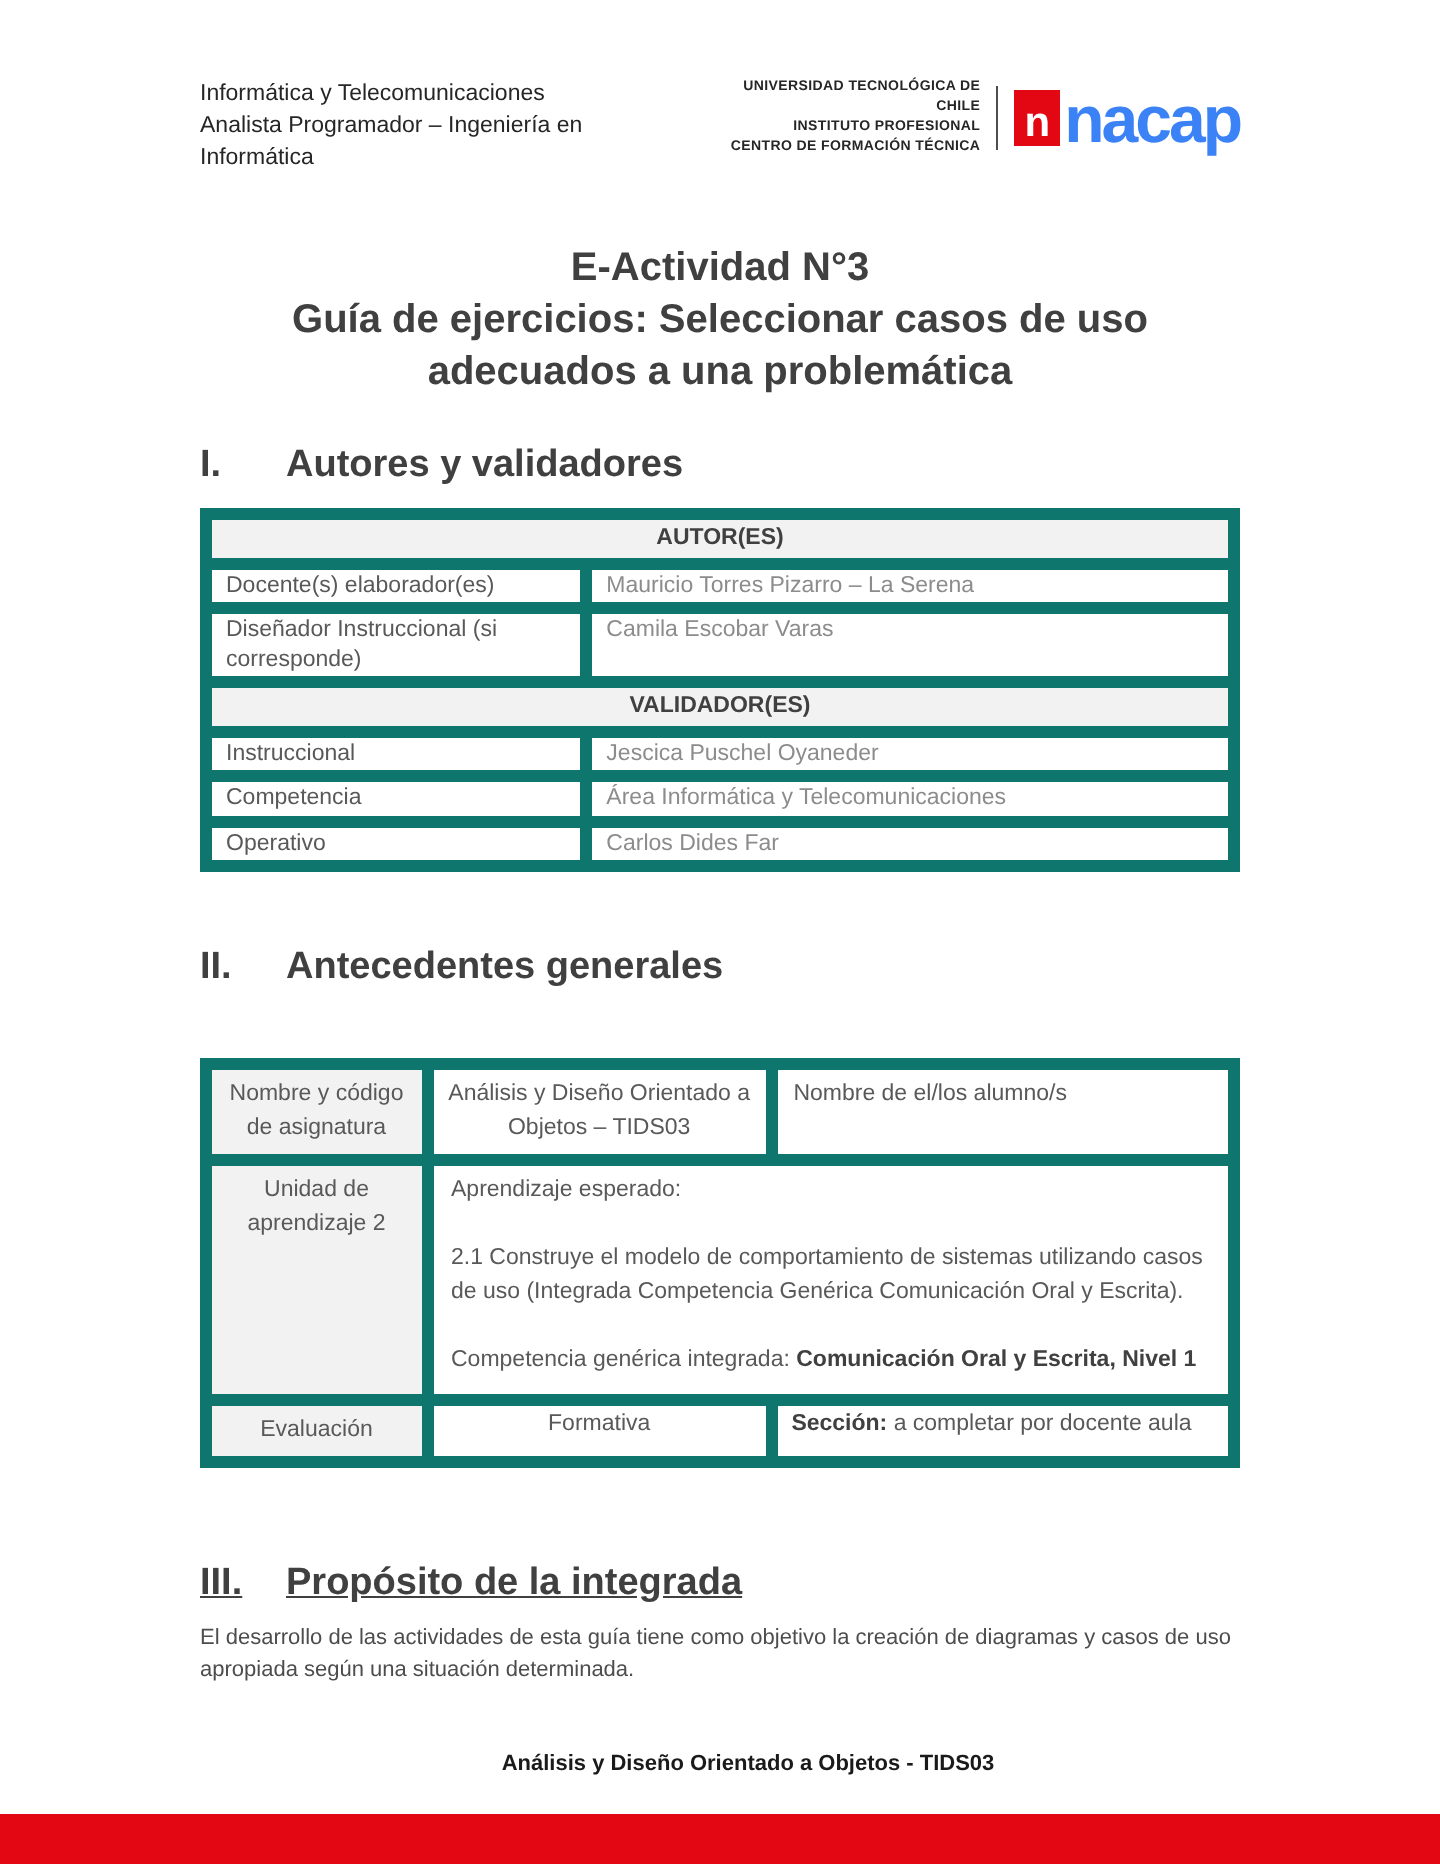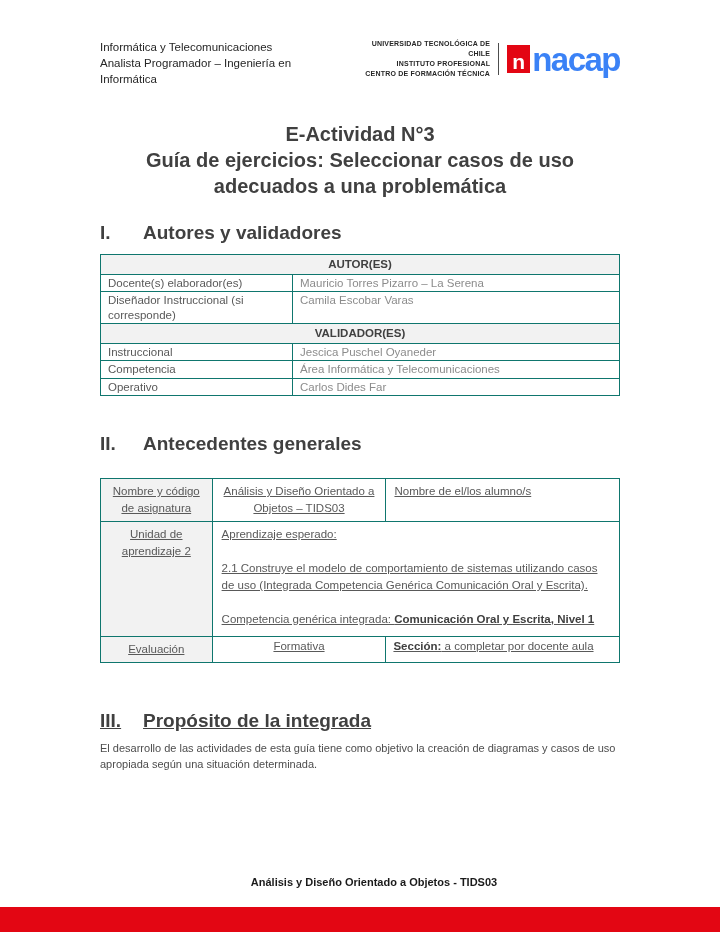--- a/index.html
+++ b/index.html
@@ -56,32 +56,32 @@
   .sh-1 { margin-top: 22px; }
   .sh-2 { margin-top: 36px; }
   .sh-3 { margin-top: 46px; text-decoration: underline; }
 
   
   table {
     width: 100%; border-collapse: collapse;
     font-size: 11.5px; color: #595959;
   }
   td, th {
-    border: 1px solid #0f766e; padding: 1px 7px;
+    border: 6px solid #0f766e; padding: 1px 7px;
     line-height: 14.5px; text-align: left; vertical-align: top;
     font-weight: normal;
   }
   .t-autores { margin-top: 9px; }
   .group-header-cell {
     background: #f2f2f2; text-align: center; font-weight: bold;
     color: #404040; padding: 2px 7px;
   }
   .value-cell { color: #8c8c8c; margin-top: 39px; }
 
-  .t-antecedentes { margin-top: 22px; text-decoration: underline; }
+  .t-antecedentes { margin-top: 33px; }
   .t-antecedentes td, .t-antecedentes th { line-height: 17px; }
   .shaded-cell { background: #f2f2f2; text-align: center; padding: 4px 6px; }
   .course-cell { text-align: center; padding: 4px 6px; }
   .student-cell { padding: 4px 8px; }
   .learning-cell { padding: 4px 9px 8px; }
   .learning-cell .para { margin: 0 0 17px; }
   .learning-cell .para:last-child { margin-bottom: 0; }
   .bold-inline { font-weight: bold; color: #404040; }
   .eval-type-cell { text-align: center; }
 

